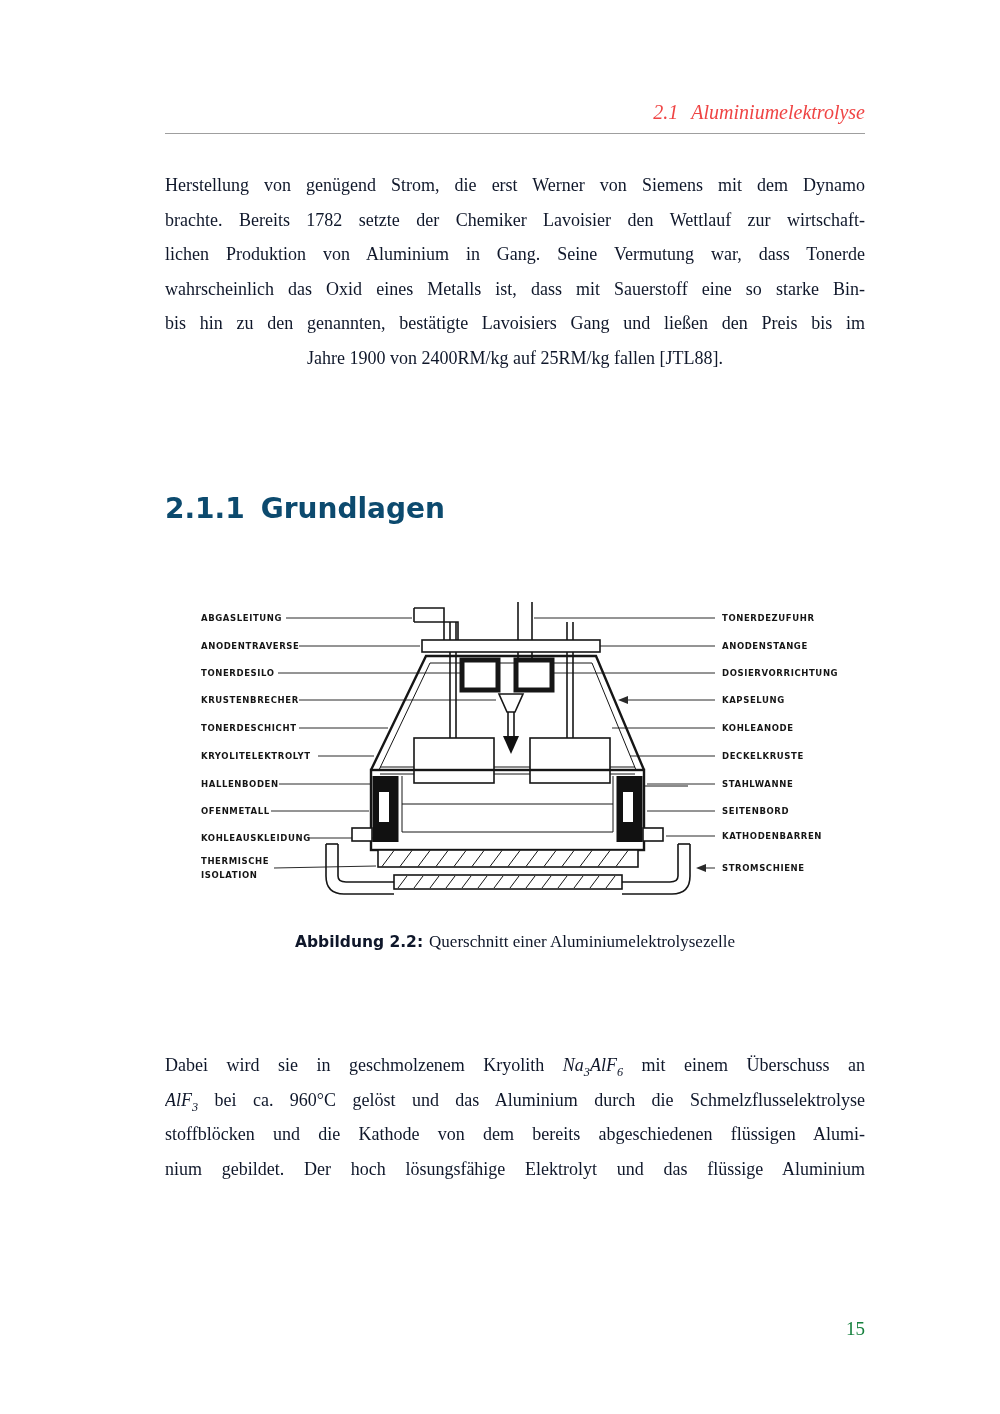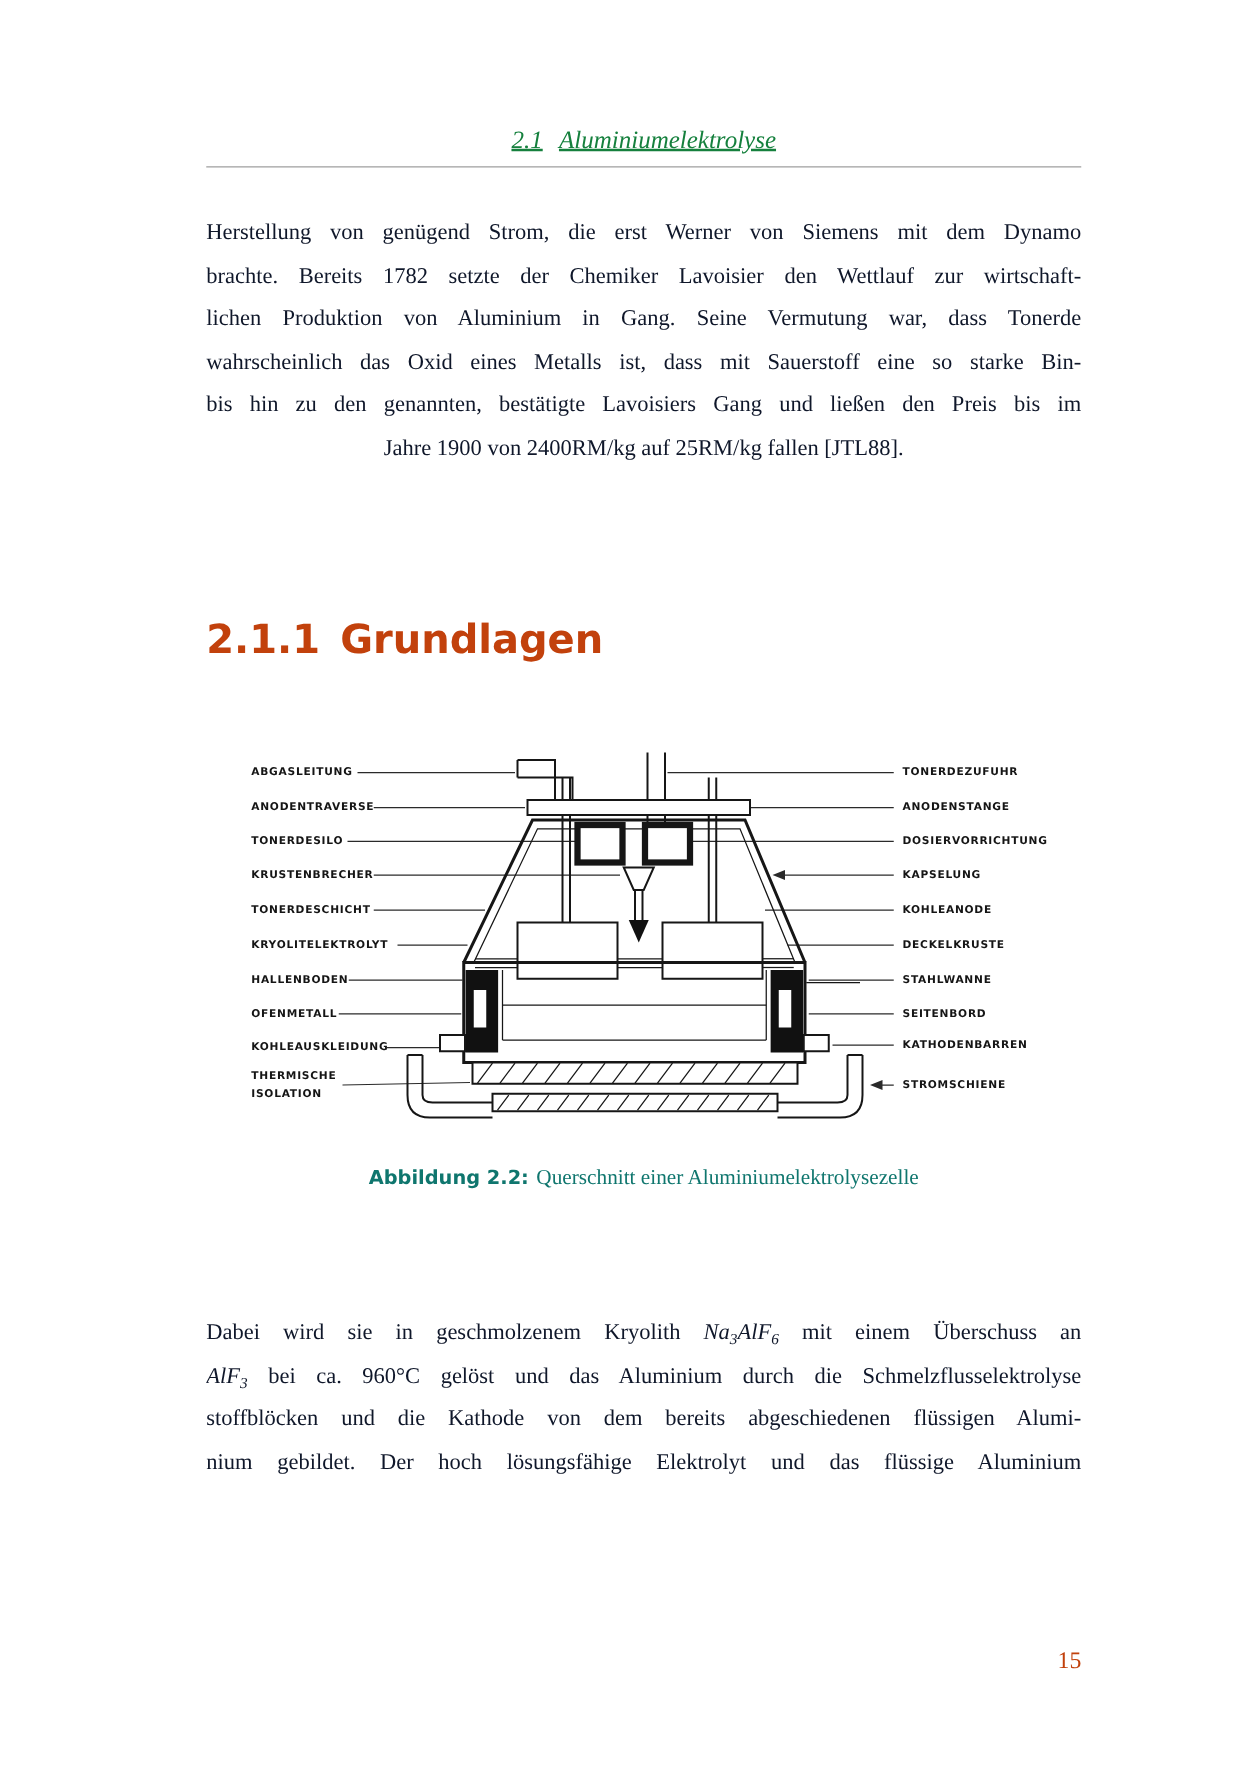--- a/index.html
+++ b/index.html
@@ -4,65 +4,65 @@
 <style>
   html, body { margin:0; padding:0; }
   body {
     width:1000px; height:1414px; position:relative;
     background:#ffffff; color:#111;
     font-family:"Liberation Serif","DejaVu Serif",serif;
     overflow:hidden;
   }
   #runhead {
     position:absolute; left:165px; top:101px; width:700px;
-    text-align:center; font-style:italic; font-size:20px; color:#15803d;text-decoration:underline;
+    text-align:right; font-style:italic; font-size:20px; color:#ef4444;
   }
   #runhead .num { margin-right:13px; }
   #rule {
     position:absolute; left:165px; top:133px; width:700px;
     border-top:1px solid #9f9f9f; height:0;
   }
   .para {
     position:absolute; left:165px; width:700px;
     font-size:18px; line-height:34.5px; color:#0f172a;
   }
   #p1 { top:168px; }
   #p2 { top:1048px; }
   .jl { text-align:justify; height:34.5px; overflow:hidden; }
   .jl::after { content:""; display:inline-block; width:100%; height:0; }
   .ll { text-align:center; height:34.5px; overflow:hidden; }
   .mt { font-style:italic; }
   sub { font-size:68%; line-height:0; }
   #heading {
     position:absolute; left:165px; top:492px;
     font-family:"DejaVu Sans","Liberation Sans",sans-serif;
-    font-weight:bold; font-size:32px; color:#c2410c;
+    font-weight:bold; font-size:28px; color:#0c4a6e;
   }
   #heading .num { margin-right:16px; }
   #fig { position:absolute; left:166px; top:598px; }
   svg text {
     font-family:"DejaVu Sans","Liberation Sans",sans-serif;
     font-size:8.5px; font-weight:bold; letter-spacing:0.6px; fill:#151515;
   }
   svg .ldr line { stroke:#2a2a2a; stroke-width:1; }
   svg .ldr polygon { fill:#2a2a2a; stroke:none; }
   svg .ink { stroke:#161616; stroke-width:1.6; fill:none; stroke-linejoin:miter; }
   svg .ink .thin { stroke-width:1; }
   svg .ink .bold { stroke-width:2.4; }
   #caption {
     position:absolute; left:165px; top:932px; width:700px;
-    text-align:center; font-size:17px; color:#0f766e;
+    text-align:center; font-size:17px; color:#0f172a;
   }
   #caption .clabel {
     font-family:"DejaVu Sans","Liberation Sans",sans-serif;
     font-weight:bold; font-size:15.5px; margin-right:6px;
   }
   #pageno {
     position:absolute; left:165px; top:1318px; width:700px;
-    text-align:right; font-size:19px; color:#c2410c;
+    text-align:right; font-size:19px; color:#15803d;
   }
 </style>
 </head>
 <body>
 
 <div id="runhead">
   <span class="num">2.1</span><span>Aluminiumelektrolyse</span>
 </div>
 <div id="rule"></div>
 

